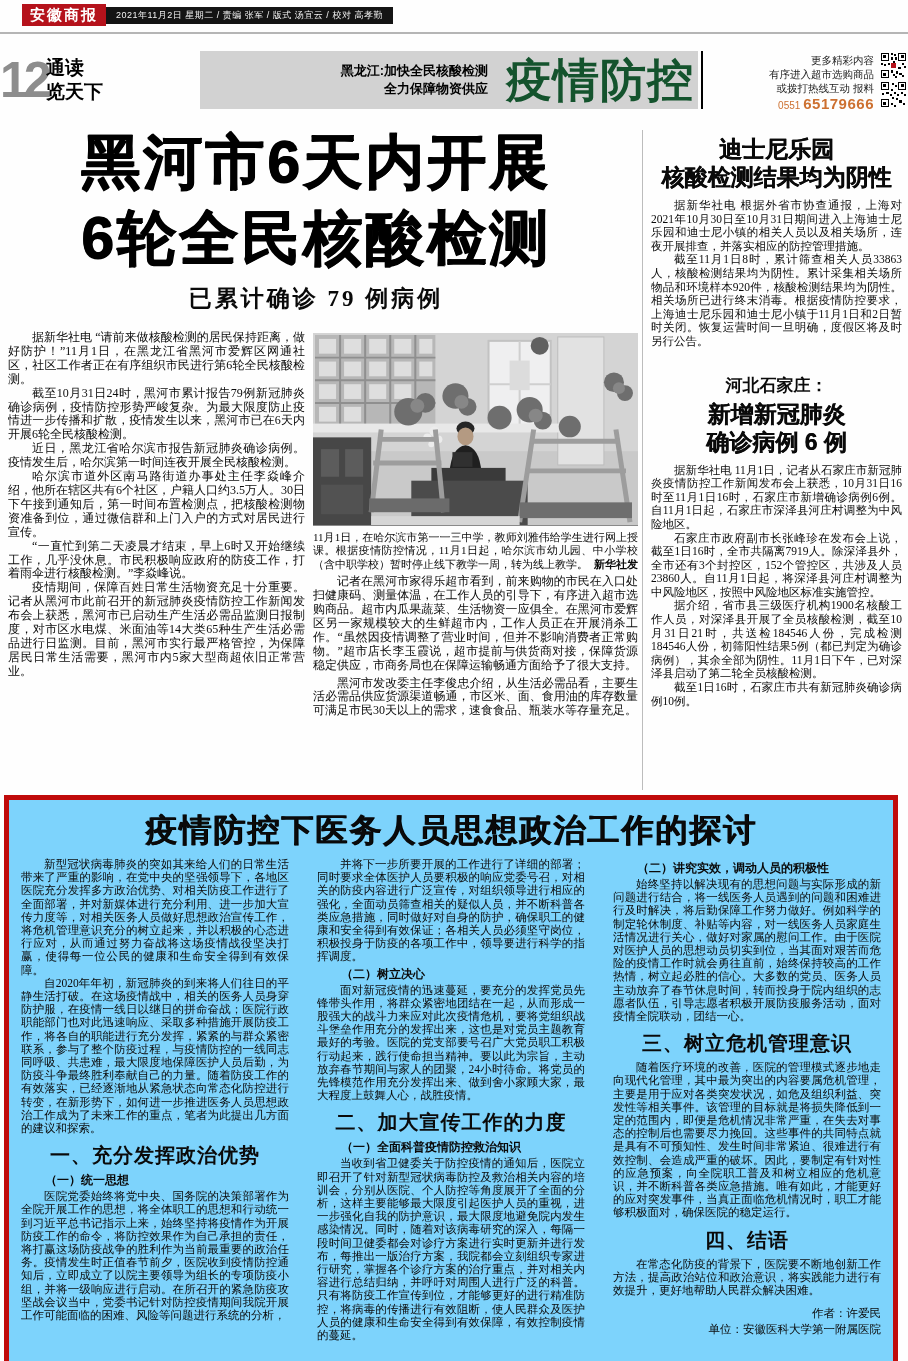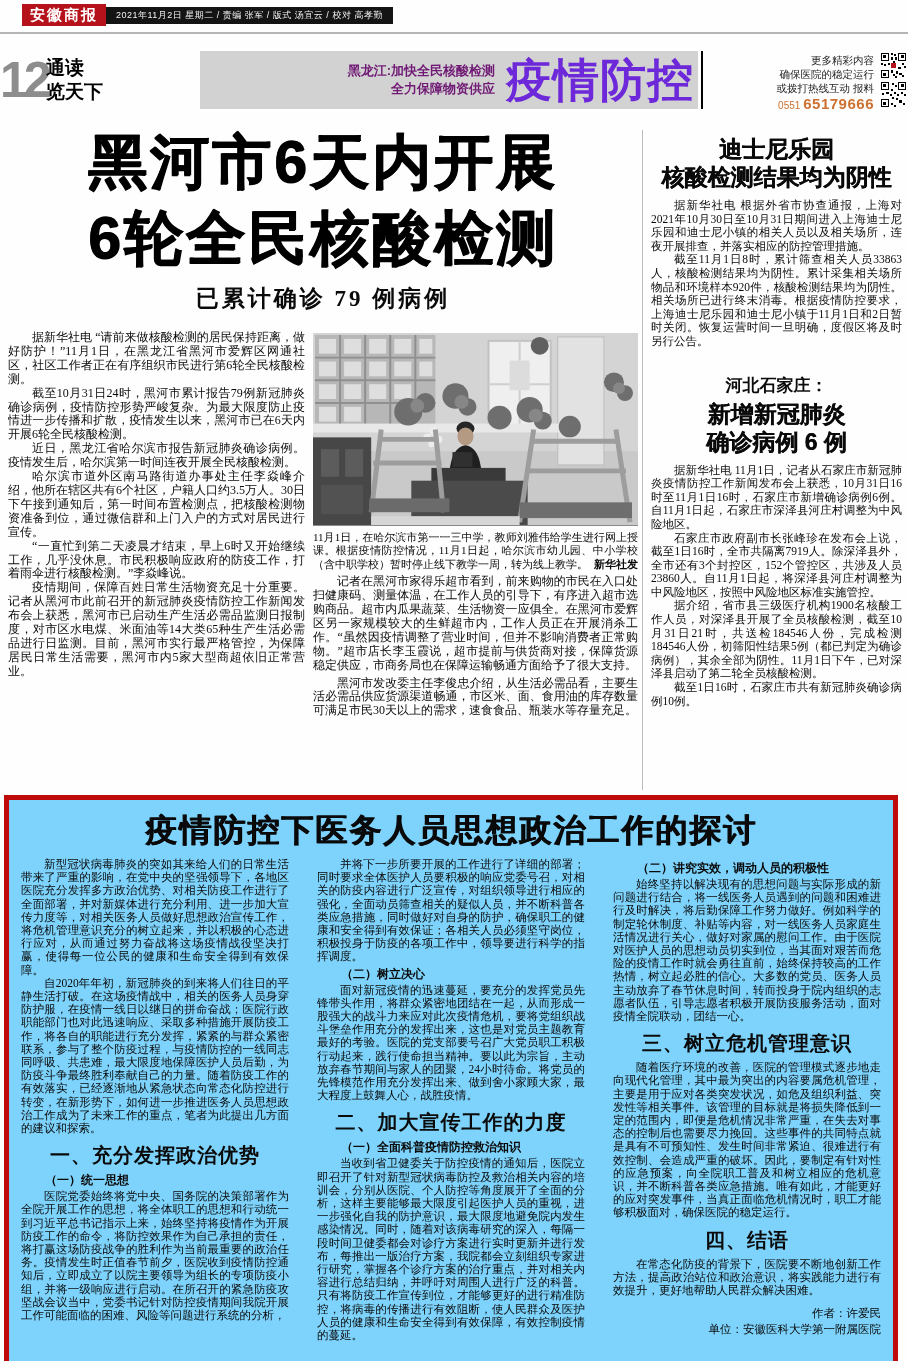--- a/index.html
+++ b/index.html
@@ -12,35 +12,35 @@
   .dateline{background:#141414;color:#f2f2f2;font-size:9px;line-height:11px;padding:3px 10px;
         align-self:center;white-space:nowrap;letter-spacing:0.5px;font-family:"Liberation Sans",sans-serif;}
   .rule-top{position:absolute;top:32px;left:0;width:908px;height:2px;background:#b5b5b5;}
   
   .header-band{position:absolute;top:50px;left:0;width:908px;height:60px;}
   .page-num{position:absolute;left:0;top:2px;font:900 50px/56px "Liberation Sans",sans-serif;
         color:#8d8d8d;letter-spacing:-4px;}
   .section-title{position:absolute;left:46px;top:6px;font:900 19px/24px "Liberation Sans",sans-serif;color:#000;}
   .banner{position:absolute;left:200px;top:1px;width:498px;height:58px;background:#d2d2d2;
         display:flex;align-items:center;justify-content:flex-end;padding-right:4px;box-sizing:border-box;}
-  .banner-kicker{font-size:13px;line-height:18px;color:#701a75;text-align:right;font-weight:600;margin-right:11px;
+  .banner-kicker{font-size:13px;line-height:18px;color:#000000;text-align:right;font-weight:600;margin-right:18px;
         font-family:"Liberation Sans",sans-serif;}
-  .banner-title{font:800 46px/52px "Liberation Sans",sans-serif;color:#6d28d9;letter-spacing:1px;}
+  .banner-title{font:800 46px/52px "Liberation Sans",sans-serif;color:#14532d;letter-spacing:1px;}
   .vline{position:absolute;left:701px;top:1px;width:2px;height:58px;background:#000;}
   .promo{position:absolute;left:712px;top:3px;width:162px;text-align:right;font-size:10.5px;line-height:14px;
         color:#222;font-family:"Liberation Sans",sans-serif;}
   .phone{margin-top:2px;color:#cd7030;white-space:nowrap;}
   .phone .area{font-size:10px;}
   .phone .num{font-size:15px;font-weight:bold;letter-spacing:0.5px;}
   .qrs{position:absolute;right:1px;top:2px;width:27px;display:flex;flex-direction:column;gap:2px;}
   .qr{width:27px;height:27px;display:block;}
   
   .colrule{position:absolute;left:642px;top:130px;width:1px;height:660px;background:#bcbcbc;}
   
-  .headline{position:absolute;left:8px;top:124px;width:630px;text-align:center;}
+  .headline{position:absolute;left:1px;top:124px;width:630px;text-align:center;}
   .h1l{font:900 59px/76px "Liberation Sans",sans-serif;letter-spacing:3px;color:#000;
        text-shadow:1px 0 0 #000,0 1px 0 #000;}
   .subhead{font:600 23px/30px "Liberation Serif",serif;margin-top:8px;letter-spacing:3px;}
   
   .bodycol{position:absolute;overflow:hidden;text-align:justify;}
   .bodycol p{margin:0;text-indent:2em;}
   .col-left{left:8px;top:331px;width:297px;height:458px;font:12px/13.9px "Liberation Serif",serif;}
   .col-center{left:313px;top:333px;width:325px;height:456px;font:12px/13.9px "Liberation Serif",serif;}
   .col-center p{margin-top:4px;}
   .photo{width:325px;height:192px;display:block;outline:1px solid #8a8a8a;background:#c9c9c9;}
@@ -82,21 +82,21 @@
     <div class="banner">
       <div class="banner-kicker">
         <div>黑龙江:加快全民核酸检测</div>
         <div>全力保障物资供应</div>
       </div>
       <div class="banner-title">疫情防控</div>
     </div>
     <div class="vline"></div>
     <div class="promo">
       <div>更多精彩内容</div>
-      <div>确保医院的稳定运行</div>
+      <div>有序进入超市选购商品</div>
       <div>或拨打热线互动 报料</div>
       <div class="phone">
         <span class="area">0551</span>
         <span class="num">65179666</span>
       </div>
     </div>
     <div class="qrs">
       <svg class="qr" viewBox="0 0 25 25" shape-rendering="crispEdges">
         <rect width="25" height="25" fill="#fff"></rect>
         <rect x="1" y="1" width="7" height="7" fill="#000"></rect>

